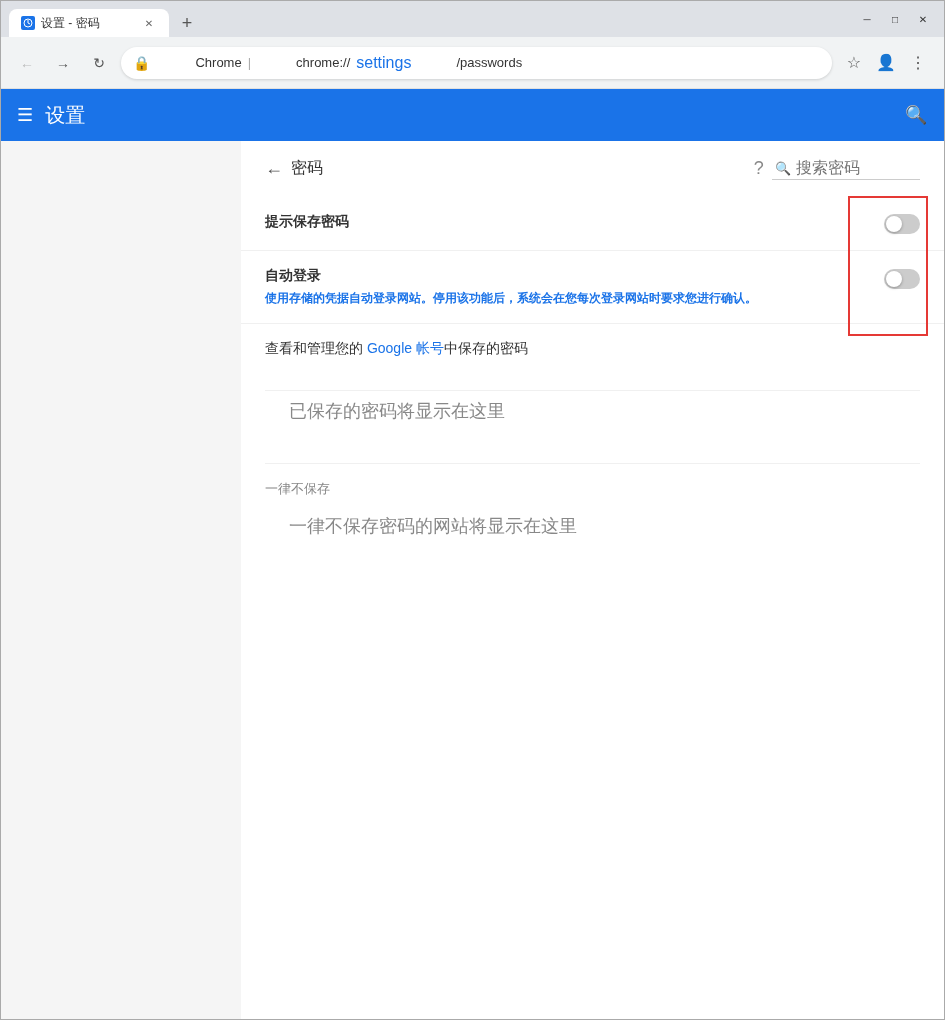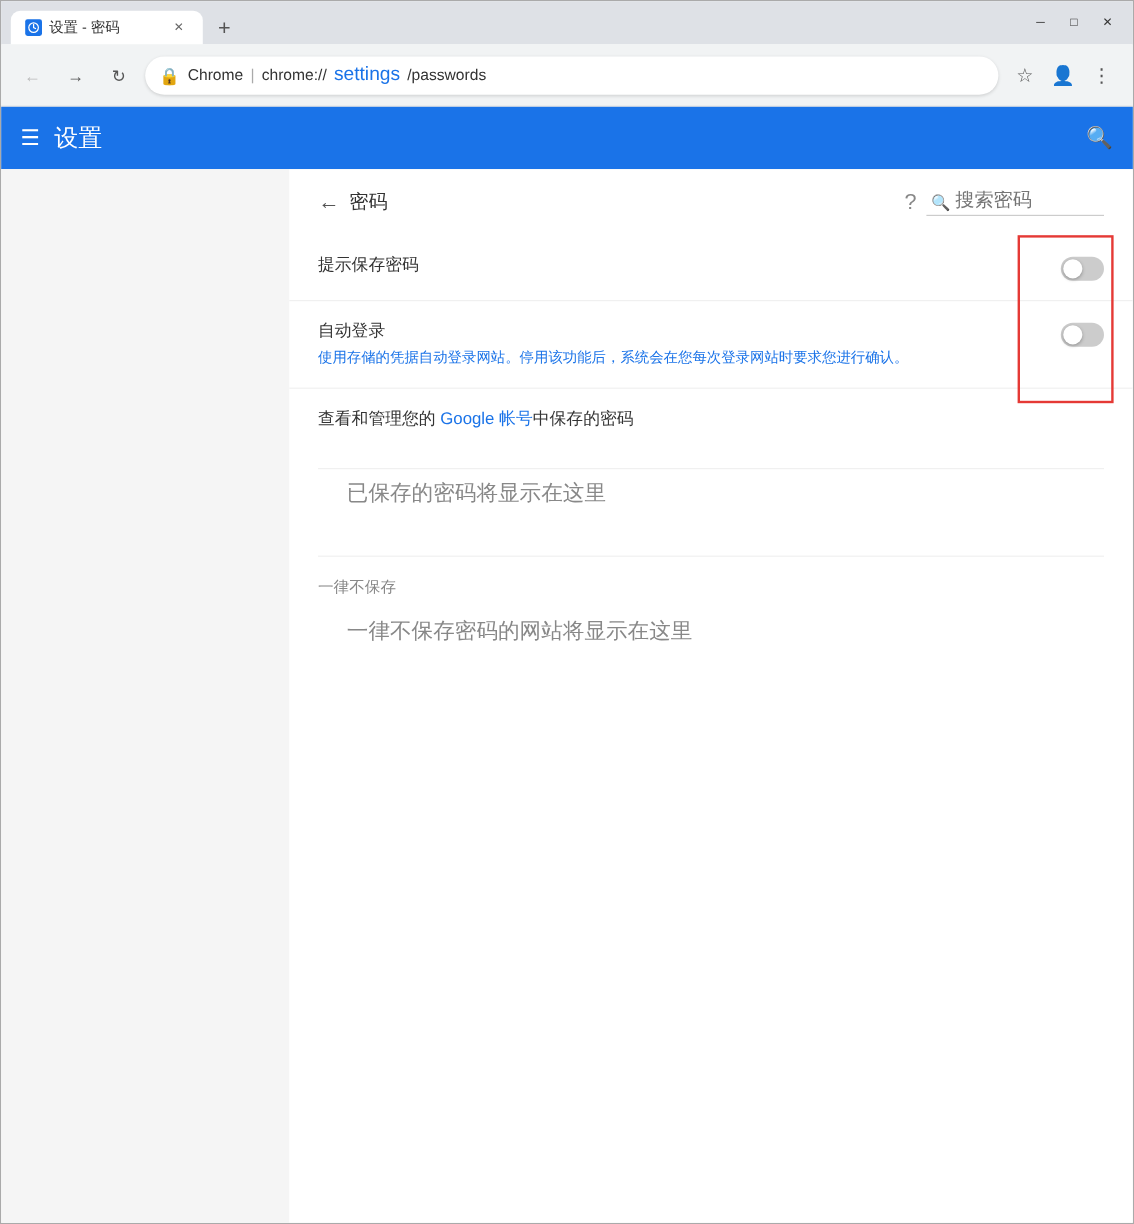--- a/index.html
+++ b/index.html
@@ -87,21 +87,21 @@
       flex: 1;
       display: flex;
       align-items: center;
       background: #fff;
       border-radius: 16px;
       height: 32px;
       padding: 0 12px;
       box-shadow: 0 1px 3px rgba(0,0,0,0.15);
       gap: 6px;
     }
-    .address-text { font-size: 13px; color: #333; }
+    .address-text { font-size: 13px; color: #333; margin-left: 39px; }
     .address-highlight { color: #1a73e8; }
     .toolbar-icons {
       display: flex; gap: 4px; align-items: center;
     }
     .toolbar-icon {
       width: 28px; height: 28px;
       border-radius: 50%;
       display: flex; align-items: center; justify-content: center;
       color: #555; cursor: pointer; font-size: 16px;
     }
@@ -168,20 +168,21 @@
       width: 120px;
     }
 
     
     .toggle-row {
       display: flex;
       align-items: flex-start;
       justify-content: space-between;
       padding: 16px 24px;
       border-bottom: 1px solid #f0f0f0;
+      font-weight: bold;
     }
     .toggle-row-content { flex: 1; }
     .toggle-label { font-size: 14px; color: #333; }
     .toggle-desc { font-size: 12px; color: #1a73e8; margin-top: 4px; line-height: 1.5; max-width: 520px; }
 
     
     .toggle-switch {
       width: 36px;
       height: 20px;
       background: #ccc;

